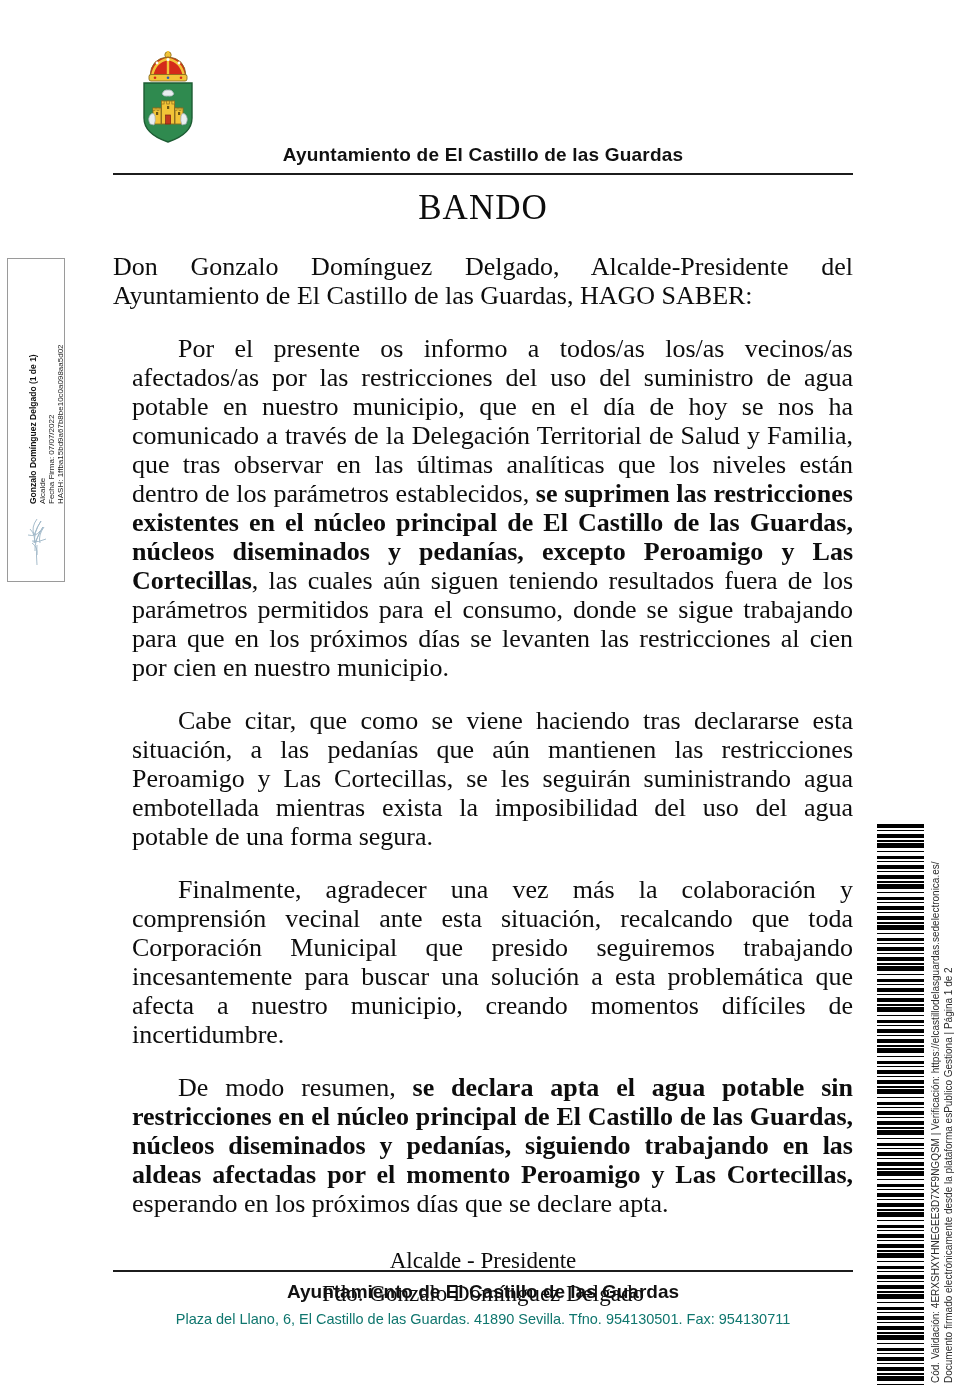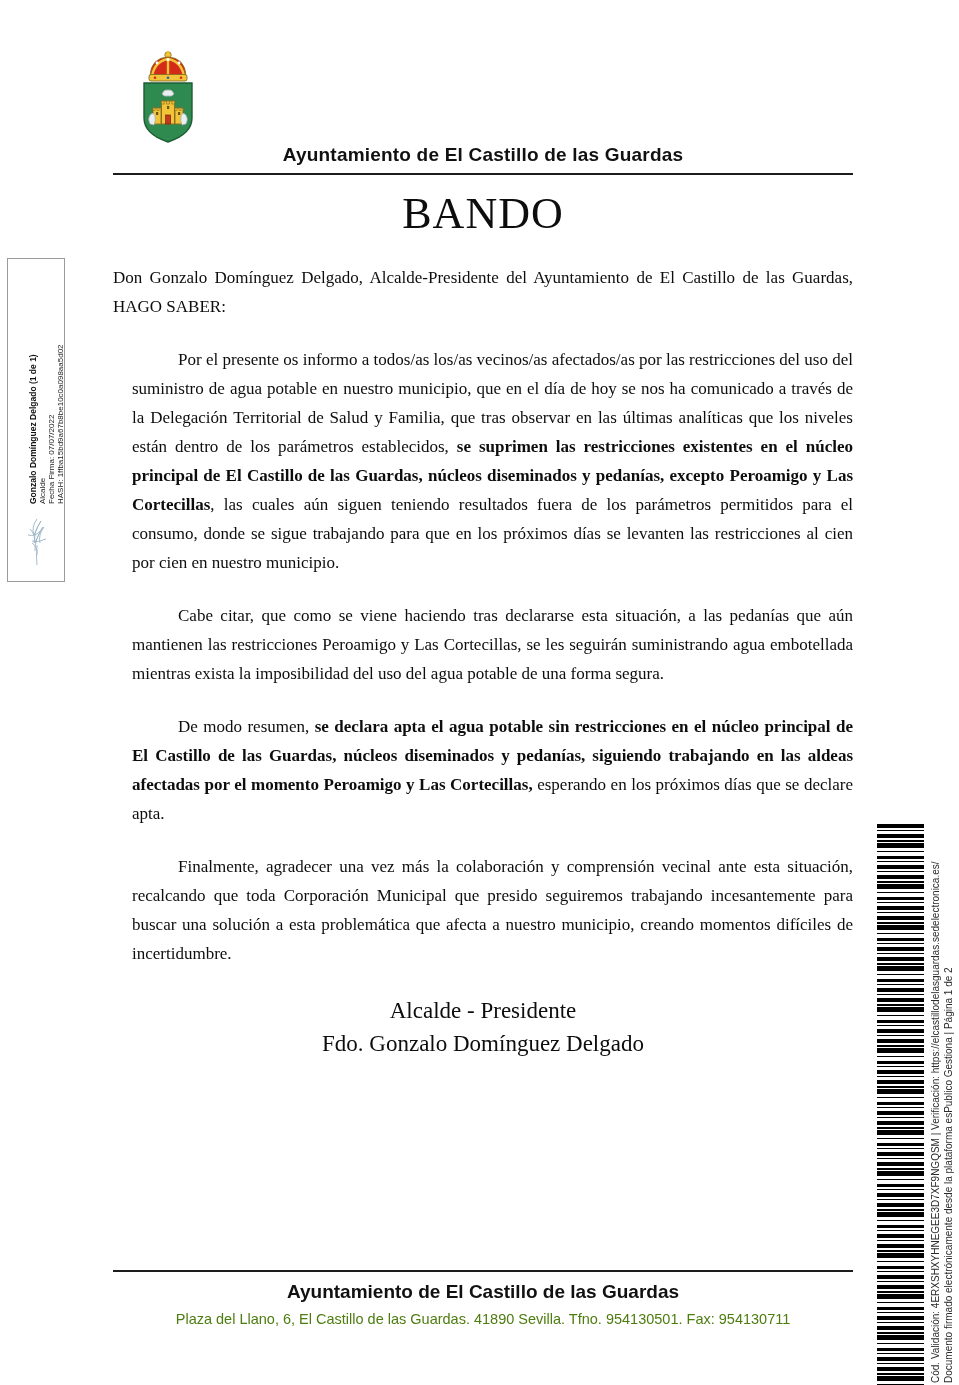--- a/index.html
+++ b/index.html
@@ -26,29 +26,29 @@
   }
   .header-rule {
     border:none;
     border-top:2px solid #1c1c1c;
     margin-top:7px;
   }
 
   .doc-title {
     margin-top:13px;
     text-align:center;
-    font-size:44px;
+    font-size:35px;
     font-weight:normal;
     letter-spacing:1px;
     color:#0d0d0d;
   }
 
   p.body-par {
     margin-top:24px;
-    font-size:17px;
+    font-size:26px;
     line-height:29px;
     text-align:justify;
     color:#0d0d0d;
   }
   p.body-par.indent { text-indent:46px;margin-left:19px; }
   p.body-par b { font-weight:bold; }
 
   .signature-block {
     margin-top:26px;
     text-align:center;
@@ -66,21 +66,21 @@
     font-family:"Liberation Sans", sans-serif;
     font-weight:bold;
     font-size:19px;
     color:#111;
   }
   .footer-address {
     margin-top:8px;
     text-align:center;
     font-family:"Liberation Sans", sans-serif;
     font-size:14.5px;
-    color:#4d7c0f;
+    color:#0f766e;
   }
 
   
   .stamp-box {
     position:absolute; left:7px; top:258px;
     width:58px; height:324px;
     border:1px solid #9a9a9a;
     background:#fff;
   }
   .stamp-rotor {
@@ -169,22 +169,22 @@
 </div>
 
 <div class="doc-body">
   <div class="org-heading">Ayuntamiento de El Castillo de las Guardas</div>
   <hr class="header-rule">
   <h1 class="doc-title">BANDO</h1>
 
   <p class="body-par"><span>Don Gonzalo Domínguez Delgado, Alcalde-Presidente del Ayuntamiento de El Castillo de las Guardas, HAGO SABER:</span></p>
   <p class="body-par indent"><span>Por el presente os informo a todos/as los/as vecinos/as afectados/as por las restricciones del uso del suministro de agua potable en nuestro municipio, que en el día de hoy se nos ha comunicado a través de la Delegación Territorial de Salud y Familia, que tras observar en las últimas analíticas que los niveles están dentro de los parámetros establecidos,  </span><b>se suprimen las restricciones existentes en el núcleo principal de El Castillo de las Guardas, núcleos diseminados y pedanías, excepto Peroamigo y Las Cortecillas</b><span>, las cuales aún siguen teniendo resultados fuera de los parámetros permitidos para el consumo, donde se sigue trabajando para que en los próximos días se levanten las restricciones al cien por cien en nuestro municipio.</span></p>
   <p class="body-par indent"><span>Cabe citar, que como se viene haciendo tras declararse esta situación, a las pedanías que aún mantienen las restricciones Peroamigo y Las Cortecillas, se les seguirán suministrando agua embotellada mientras exista la imposibilidad del uso del agua potable de una forma segura.</span></p>
+  <p class="body-par indent"><span>Finalmente, agradecer una vez más la colaboración y comprensión vecinal ante esta situación, recalcando que toda Corporación Municipal que presido seguiremos trabajando incesantemente para buscar una solución a esta problemática que afecta a nuestro municipio, creando momentos difíciles de incertidumbre.</span></p>
   <p class="body-par indent"><span>De modo resumen, </span><b>se declara apta el agua potable sin restricciones en el núcleo principal de El Castillo de las Guardas, núcleos diseminados y pedanías, siguiendo trabajando en las aldeas afectadas por el momento Peroamigo y Las Cortecillas,</b><span> esperando en los próximos días que se declare apta.</span></p>
-  <p class="body-par indent"><span>Finalmente, agradecer una vez más la colaboración y comprensión vecinal ante esta situación, recalcando que toda Corporación Municipal que presido seguiremos trabajando incesantemente para buscar una solución a esta problemática que afecta a nuestro municipio, creando momentos difíciles de incertidumbre.</span></p>
 
   <div class="signature-block">
     <div>Alcalde - Presidente</div>
     <div>Fdo. Gonzalo Domínguez Delgado</div>
   </div>
 </div>
 
 <div class="doc-footer">
   <hr class="footer-rule">
   <div class="footer-org">Ayuntamiento de El Castillo de las Guardas</div>

